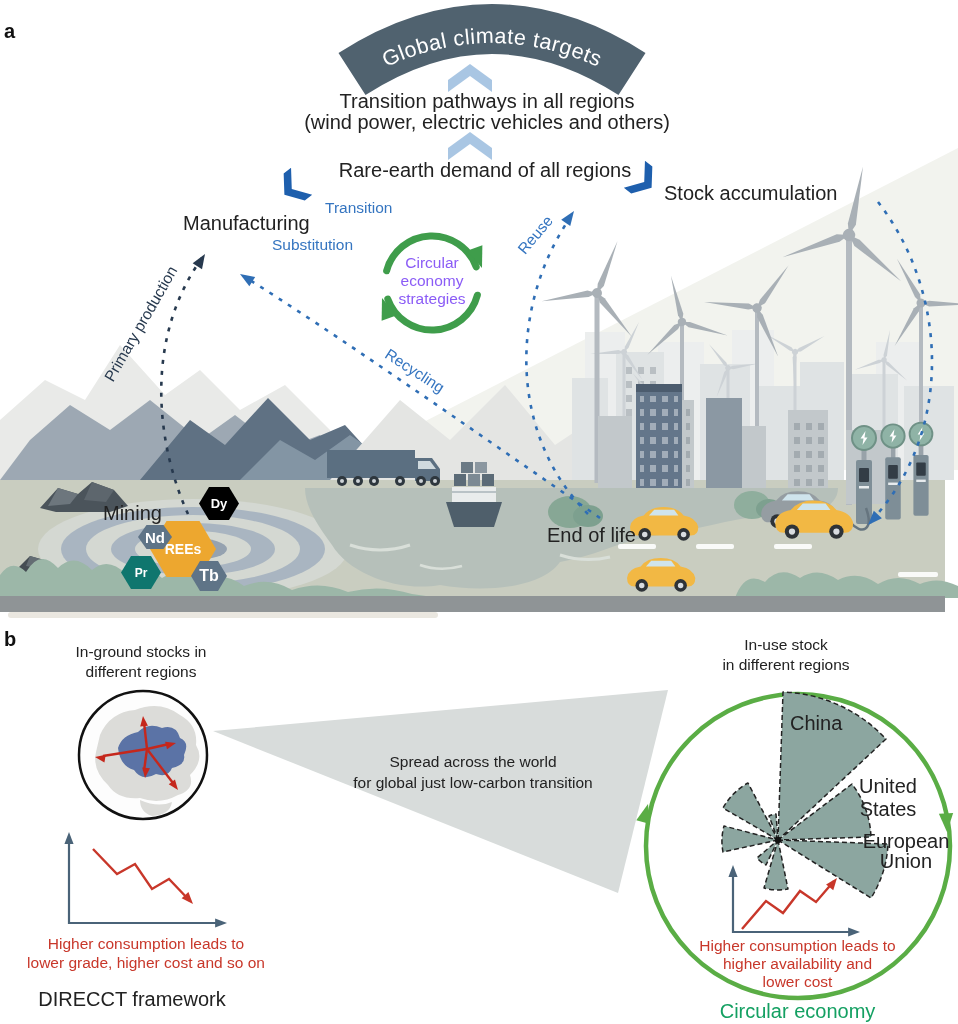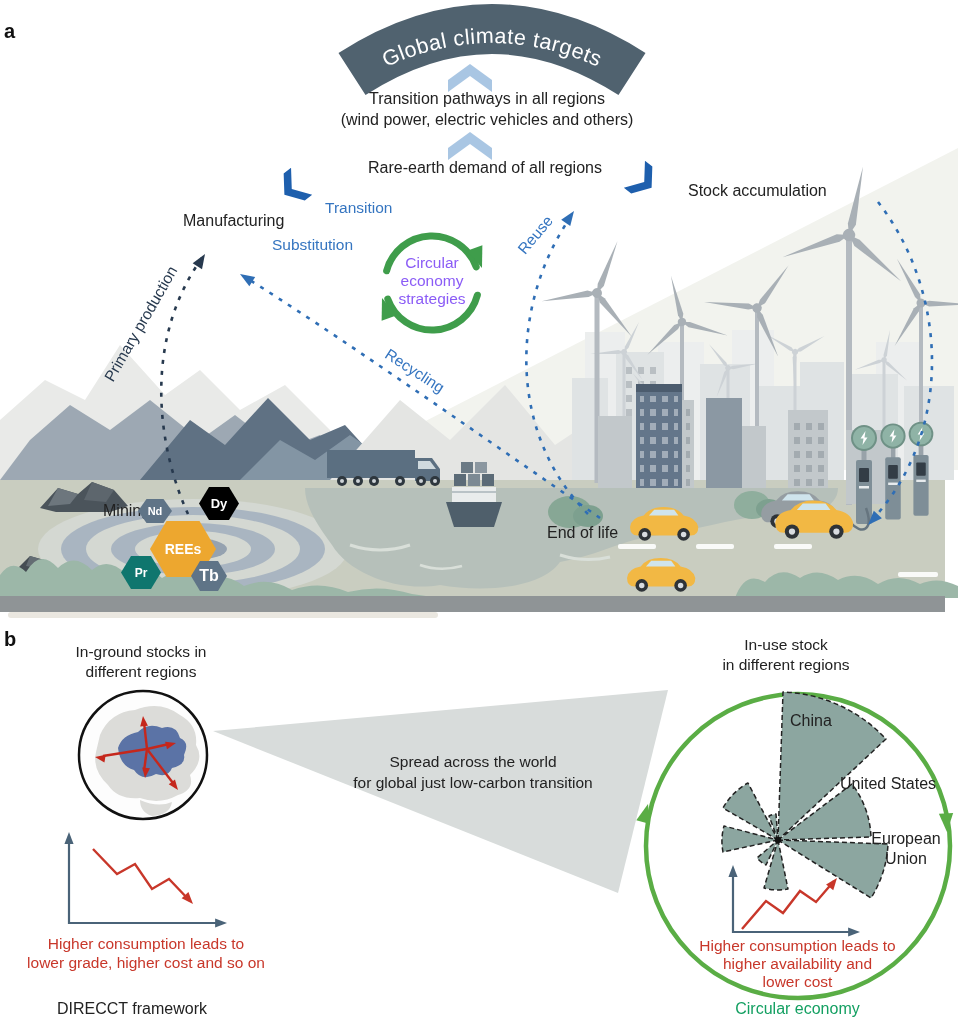--- a/index.html
+++ b/index.html
@@ -1,20 +1,20 @@
 <!DOCTYPE html>
 <html><head>
 <meta charset="utf-8">
 <style>
   html,body{margin:0;padding:0;background:#fff;}
   .stage{position:relative;width:958px;height:1024px;background:#fff;overflow:hidden;
          font-family:"Liberation Sans",sans-serif;}
   .scene{position:absolute;left:0;top:0;}
   svg text{font-family:"Liberation Sans",sans-serif;}
-  .t{position:absolute;font-size:16px;line-height:1.15;color:#222;white-space:nowrap;}
+  .t{position:absolute;font-size:20px;line-height:1.15;color:#222;white-space:nowrap;}
   .c{text-align:center;white-space:normal;}
   .sm{font-size:15.5px;}
   .blue{color:#3575c0;}
   .green{color:#8b5cf6;}
   .red{color:#c8372a;}
   .emerald{color:#14a062;}
   .navy{color:#27394e;}
   .panel-label{font-size:20px;font-weight:bold;color:#111;}
   .hex{position:absolute;display:flex;align-items:center;justify-content:center;
        color:#fff;font-weight:600;
@@ -334,37 +334,37 @@
   </g>
 </svg>
 
 <div class="t panel-label" style="left:4px;top:20px;">a</div>
 
 <div class="t c" style="left:287px;top:90px;width:400px;">Transition pathways in all regions</div>
 <div class="t c" style="left:287px;top:111px;width:400px;">(wind power, electric vehicles and others)</div>
 <div class="t c" style="left:285px;top:159px;width:400px;text-align:center;">Rare-earth demand of all regions</div>
 
 <div class="t" style="left:183px;top:212px;">Manufacturing</div>
-<div class="t" style="left:688px;top:182px;">Stock accumulation</div>
+<div class="t" style="left:664px;top:182px;">Stock accumulation</div>
 
 <div class="t blue sm" style="left:325px;top:199px;">Transition</div>
 <div class="t blue sm" style="left:272px;top:236px;">Substitution</div>
 <div class="t blue sm" style="left:513px;top:226px;transform:rotate(-50deg);">Reuse</div>
 <div class="t blue sm" style="left:381px;top:362px;transform:rotate(33deg);">Recycling</div>
 <div class="t navy c sm" style="left:66px;top:315px;width:150px;transform:rotate(-60deg);">Primary production</div>
 
 <div class="t green c sm" style="left:372px;top:254px;width:120px;">Circular</div>
 <div class="t green c sm" style="left:372px;top:272px;width:120px;">economy</div>
 <div class="t green c sm" style="left:372px;top:290px;width:120px;">strategies</div>
 
 <div class="t" style="left:103px;top:502px;">Mining</div>
 <div class="t" style="left:547px;top:524px;">End of life</div>
 
 <div class="hex" style="left:150px;top:521px;width:66px;height:56px;background:#eda72f;font-size:14px;">REEs</div>
-<div class="hex" style="left:138px;top:499px;width:34px;height:24px;background:#5f7487;font-size:11px;">Nd</div>
+<div class="hex" style="left:138px;top:525px;width:34px;height:24px;background:#5f7487;font-size:15px;">Nd</div>
 <div class="hex" style="left:199px;top:487px;width:40px;height:33px;background:#000000;font-size:13px;">Dy</div>
 <div class="hex" style="left:121px;top:556px;width:40px;height:33px;background:#0f766e;font-size:12px;">Pr</div>
 <div class="hex" style="left:191px;top:561px;width:36px;height:30px;background:#5f7487;font-size:16px;">Tb</div>
 
 <div class="t panel-label" style="left:4px;top:628px;">b</div>
 
 <div class="t c sm" style="left:41px;top:643px;width:200px;">In-ground stocks in</div>
 <div class="t c sm" style="left:41px;top:663px;width:200px;">different regions</div>
 
 <div class="t c sm" style="left:273px;top:753px;width:400px;">Spread across the world</div>
@@ -373,20 +373,20 @@
 <div class="t c sm" style="left:686px;top:636px;width:200px;">In-use stock</div>
 <div class="t c sm" style="left:686px;top:656px;width:200px;">in different regions</div>
 
 <div class="t" style="left:790px;top:712px;">China</div>
 <div class="t c" style="left:828px;top:775px;width:120px;">United States</div>
 <div class="t c" style="left:851px;top:830px;width:110px;">European</div>
 <div class="t c" style="left:851px;top:850px;width:110px;">Union</div>
 
 <div class="t red c sm" style="left:0px;top:935px;width:292px;">Higher consumption leads to</div>
 <div class="t red c sm" style="left:0px;top:954px;width:292px;">lower grade, higher cost and so on</div>
-<div class="t c" style="left:32px;top:988px;width:200px;margin-top:12px;">DIRECCT framework</div>
+<div class="t c" style="left:32px;top:988px;width:200px;">DIRECCT framework</div>
 
 <div class="t red c sm" style="left:655px;top:937px;width:285px;">Higher consumption leads to</div>
 <div class="t red c sm" style="left:655px;top:955px;width:285px;">higher availability and</div>
 <div class="t red c sm" style="left:655px;top:973px;width:285px;">lower cost</div>
 <div class="t emerald c" style="left:655px;top:1000px;width:285px;">Circular economy</div>
 
 </div>
 
 </body></html>

